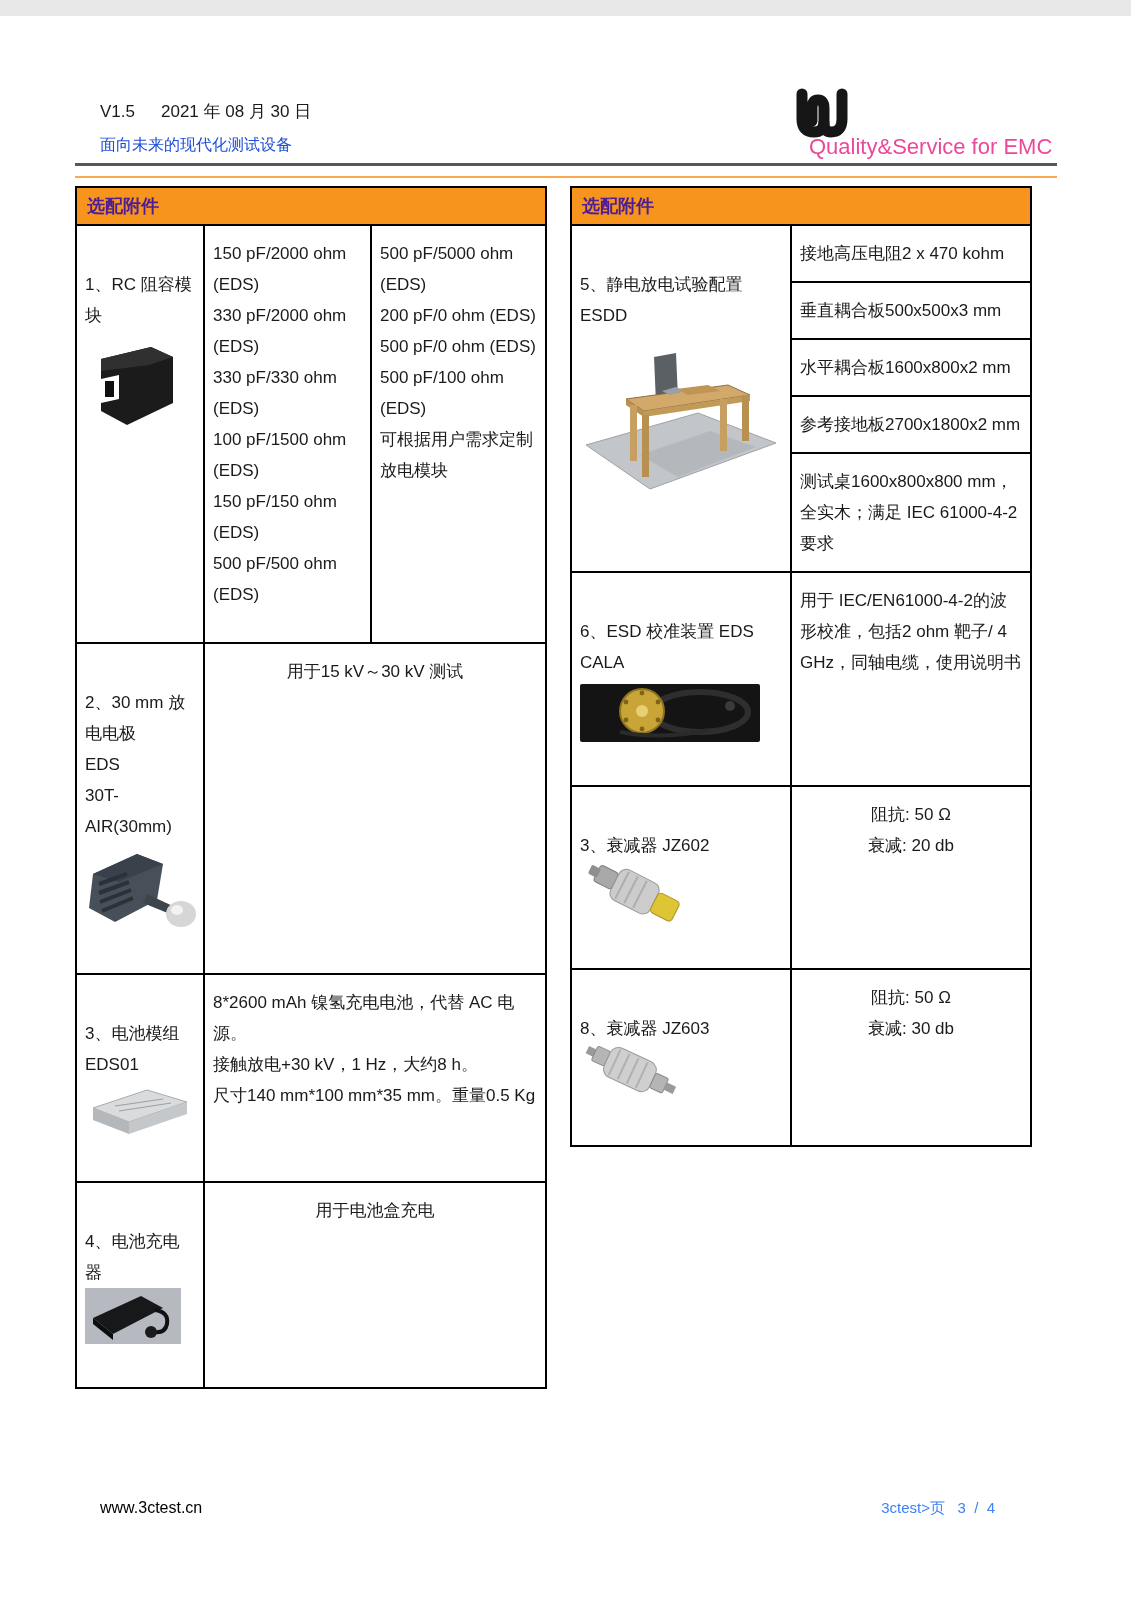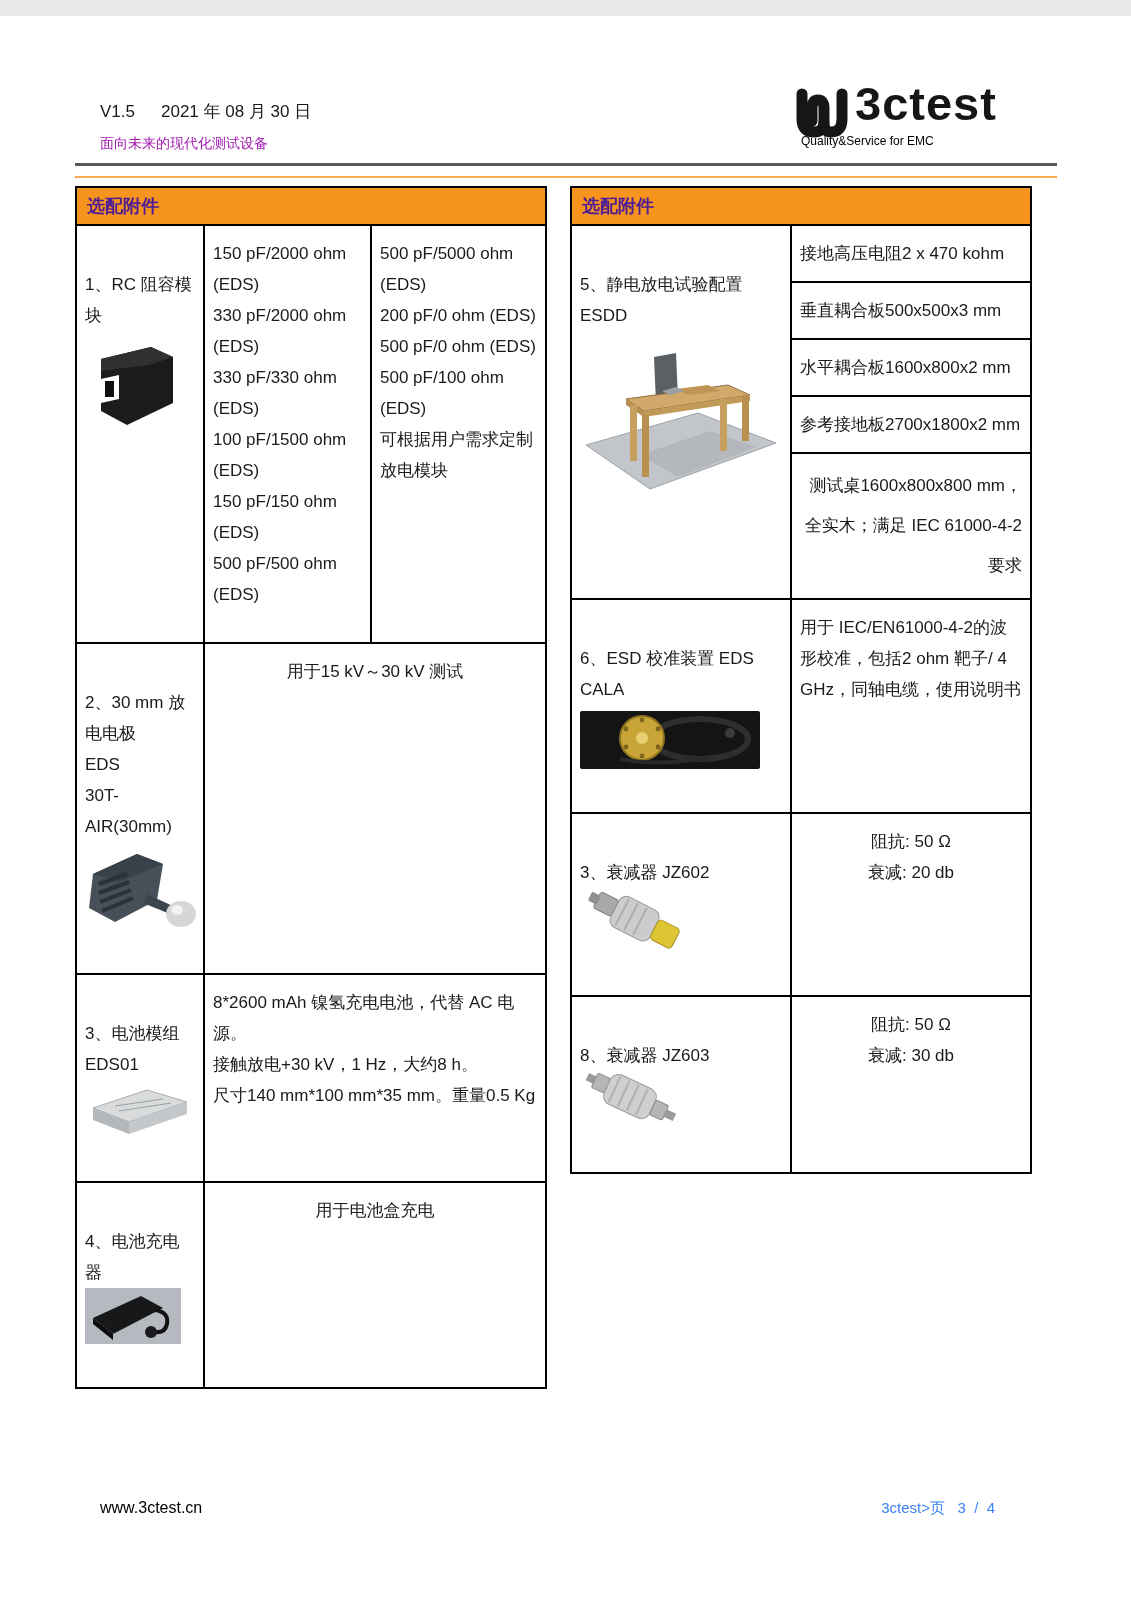--- a/index.html
+++ b/index.html
@@ -4,25 +4,25 @@
 <style>
   html,body{margin:0;padding:0;background:#e8e8e8;}
   .page{
     position:relative;width:1131px;height:1600px;background:#ffffff;
     font-family:"Liberation Sans","DejaVu Sans",sans-serif;color:#1a1a1a;
     overflow:hidden;margin:16px auto;
   }
   
   .version-line{position:absolute;left:100px;top:84px;font-size:17px;white-space:pre;}
   .version-line .ver{margin-right:26px;}
-  .tagline{position:absolute;left:100px;top:119px;font-size:14px;color:#a21caf;}
+  .tagline{position:absolute;left:100px;top:119px;font-size:16px;color:#1d4ed8;}
   .logo{position:absolute;left:793px;top:66px;width:245px;height:76px;}
   .logo-mark{position:absolute;left:0;top:6px;}
   .logo-text{position:absolute;left:62px;top:-6px;font-size:47px;font-weight:800;letter-spacing:1px;color:#161616;}
-  .logo-sub{position:absolute;left:8px;top:52px;font-size:12px;color:#000000;white-space:nowrap;}
+  .logo-sub{position:absolute;left:16px;top:52px;font-size:22px;color:#ec4899;white-space:nowrap;}
   .rule-dark{position:absolute;left:75px;top:147px;width:982px;height:3px;background:#555759;}
   .rule-orange{position:absolute;left:75px;top:160px;width:982px;height:2px;background:#F9A94F;}
 
   
   table.acc{border-collapse:collapse;table-layout:fixed;position:absolute;top:170px;}
   table.acc td{border:2px solid #000;vertical-align:top;padding:12px 8px;font-size:17px;line-height:31px;white-space:pre-line;overflow:hidden;}
   table.acc tr.thead td{background:#F7941E;color:#4c1d95;font-weight:bold;font-size:18px;line-height:26px;padding:5px 10px;height:26px;white-space:nowrap;}
   td.label-cell{padding:3px 3px 3px 4px;line-height:33px;}
   td.v-mid{vertical-align:middle;text-align:center;}
   #left-table{left:75px;width:470px;}
@@ -42,21 +42,20 @@
 <div class="page">
 
   <div class="version-line"><span class="ver">V1.5</span><span>2021 年 08 月 30 日</span></div>
   <div class="tagline">面向未来的现代化测试设备</div>
 
   <div class="logo">
     <svg class="logo-mark" width="58" height="52" viewBox="0 0 58 52">
       <path d="M9 6 V31 Q9 44 21 44 Q31 44 31 33 V20 Q31 12 25 12 Q19 12 19 20 V33" fill="none" stroke="#161616" stroke-width="11" stroke-linecap="round" stroke-linejoin="round"></path>
       <path d="M49 6 V31 Q49 44 38 44 Q31 44 31 35" fill="none" stroke="#161616" stroke-width="11" stroke-linecap="round"></path>
     </svg>
-    <div class="logo-text">3ctest</div>
     <div class="logo-sub">Quality&amp;Service for EMC</div>
   </div>
 
   <div class="rule-dark"></div>
   <div class="rule-orange"></div>
 
   <table class="acc" id="left-table">
     <colgroup>
         <col style="width:128px">
         <col style="width:167px">
@@ -176,21 +175,21 @@
     <tr>
           <td class="spec" style="height:29px">垂直耦合板500x500x3 mm</td>
         </tr>
     <tr>
           <td class="spec" style="height:29px">水平耦合板1600x800x2 mm</td>
         </tr>
     <tr>
           <td class="spec" style="height:29px">参考接地板2700x1800x2 mm</td>
         </tr>
     <tr>
-          <td class="spec" style="height:70px;line-height:40px;text-align:right;">测试桌1600x800x800 mm，全实木；满足 IEC 61000-4-2要求</td>
+          <td class="spec" style="height:70px;line-height:31px;">测试桌1600x800x800 mm，全实木；满足 IEC 61000-4-2要求</td>
         </tr>
     <tr>
       <td class="label-cell" style="height:93px">
         <span>6、ESD 校准装置  EDS CALA</span>
         <svg class="photo m-t6" width="180" height="58" viewBox="0 0 180 58">
           <rect x="0" y="0" width="180" height="58" rx="2" fill="#141414"></rect>
           <ellipse cx="120" cy="28" rx="48" ry="20" fill="none" stroke="#2e2e2e" stroke-width="6"></ellipse>
           <circle cx="62" cy="27" r="22" fill="#c9a437" stroke="#8f7420" stroke-width="2"></circle>
           <circle cx="62" cy="27" r="6" fill="#e8cf74"></circle>
           <g fill="#7c641c">

